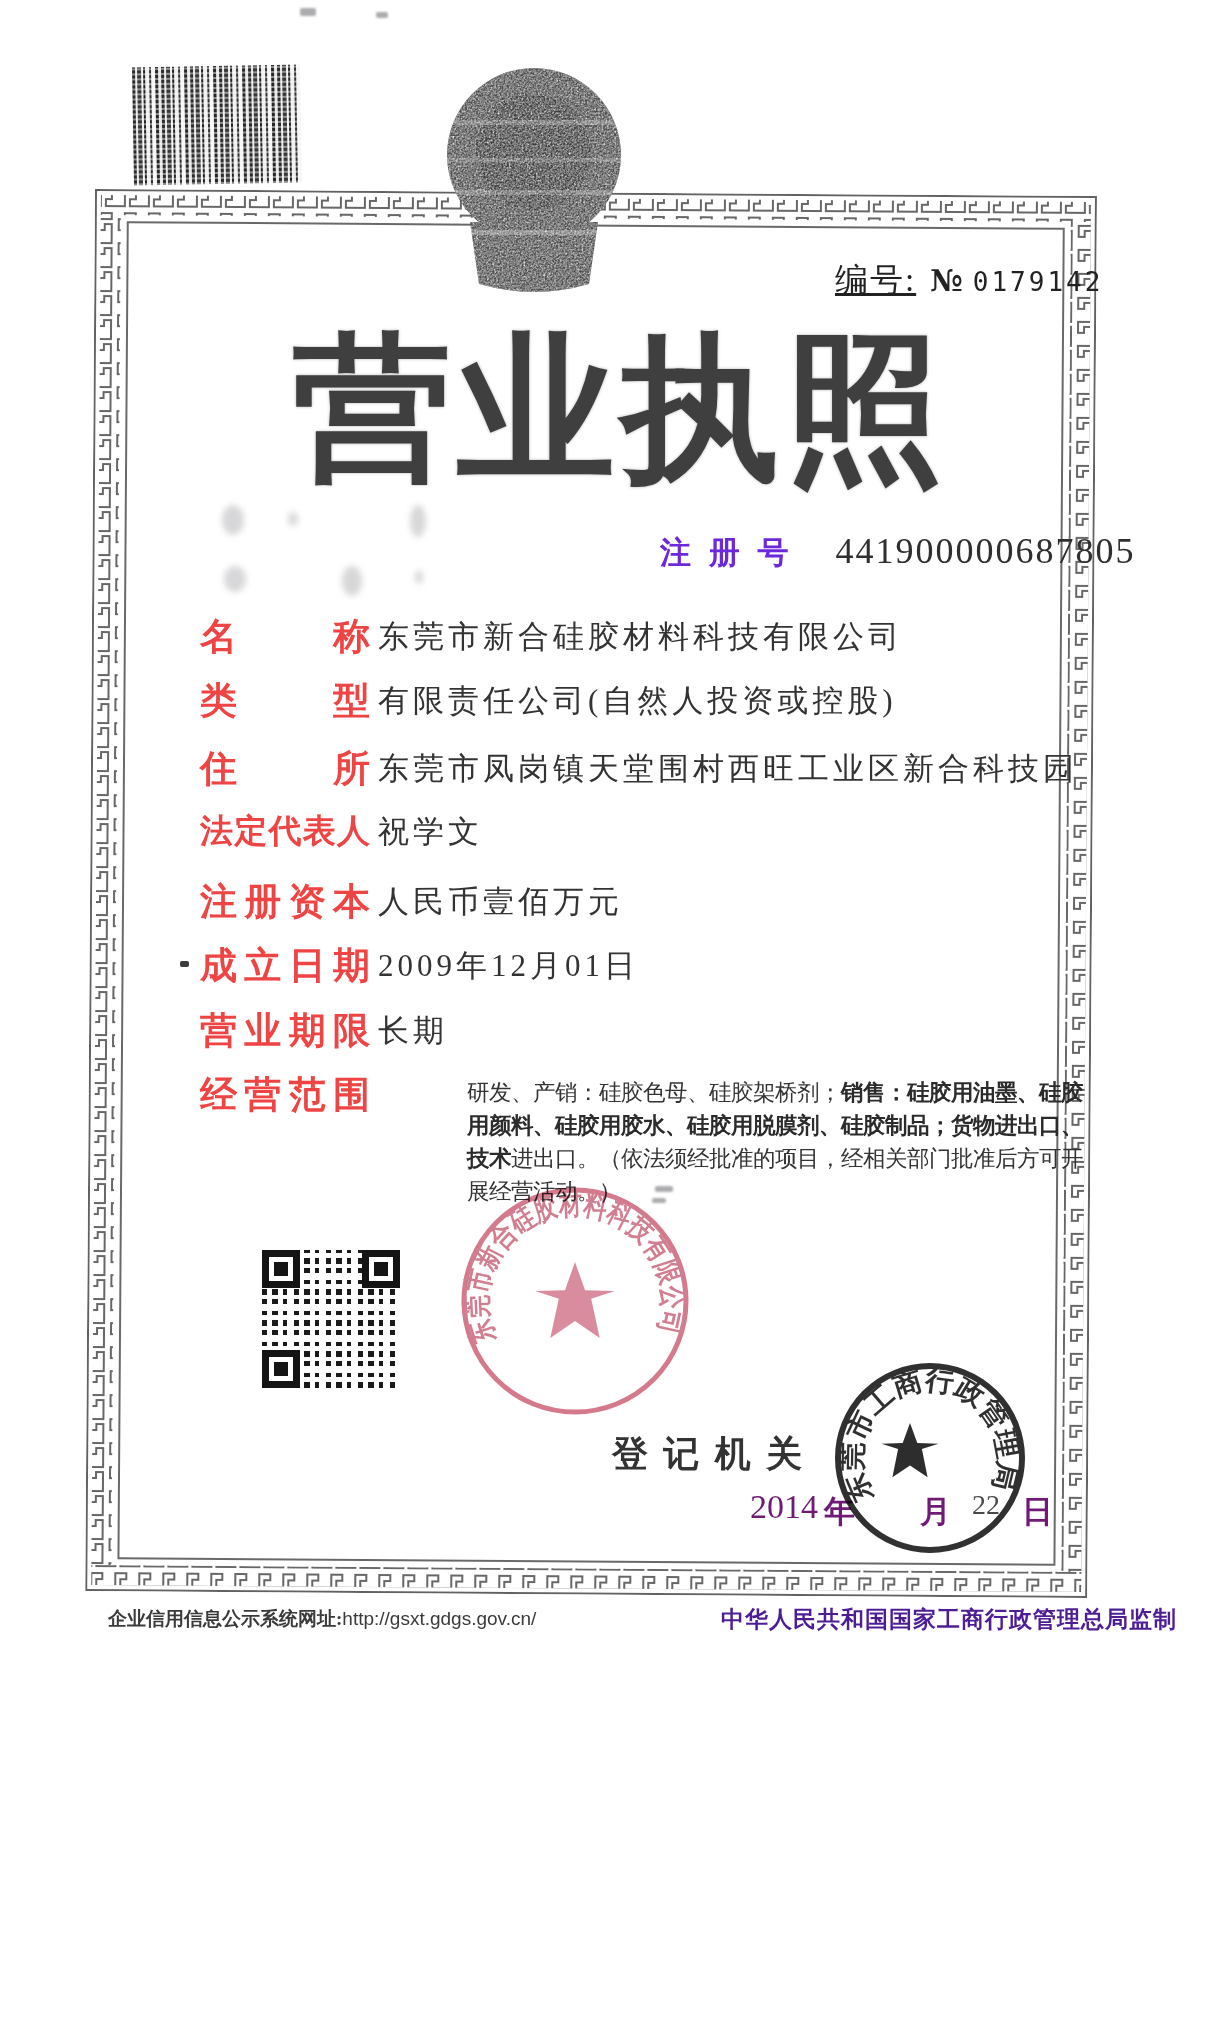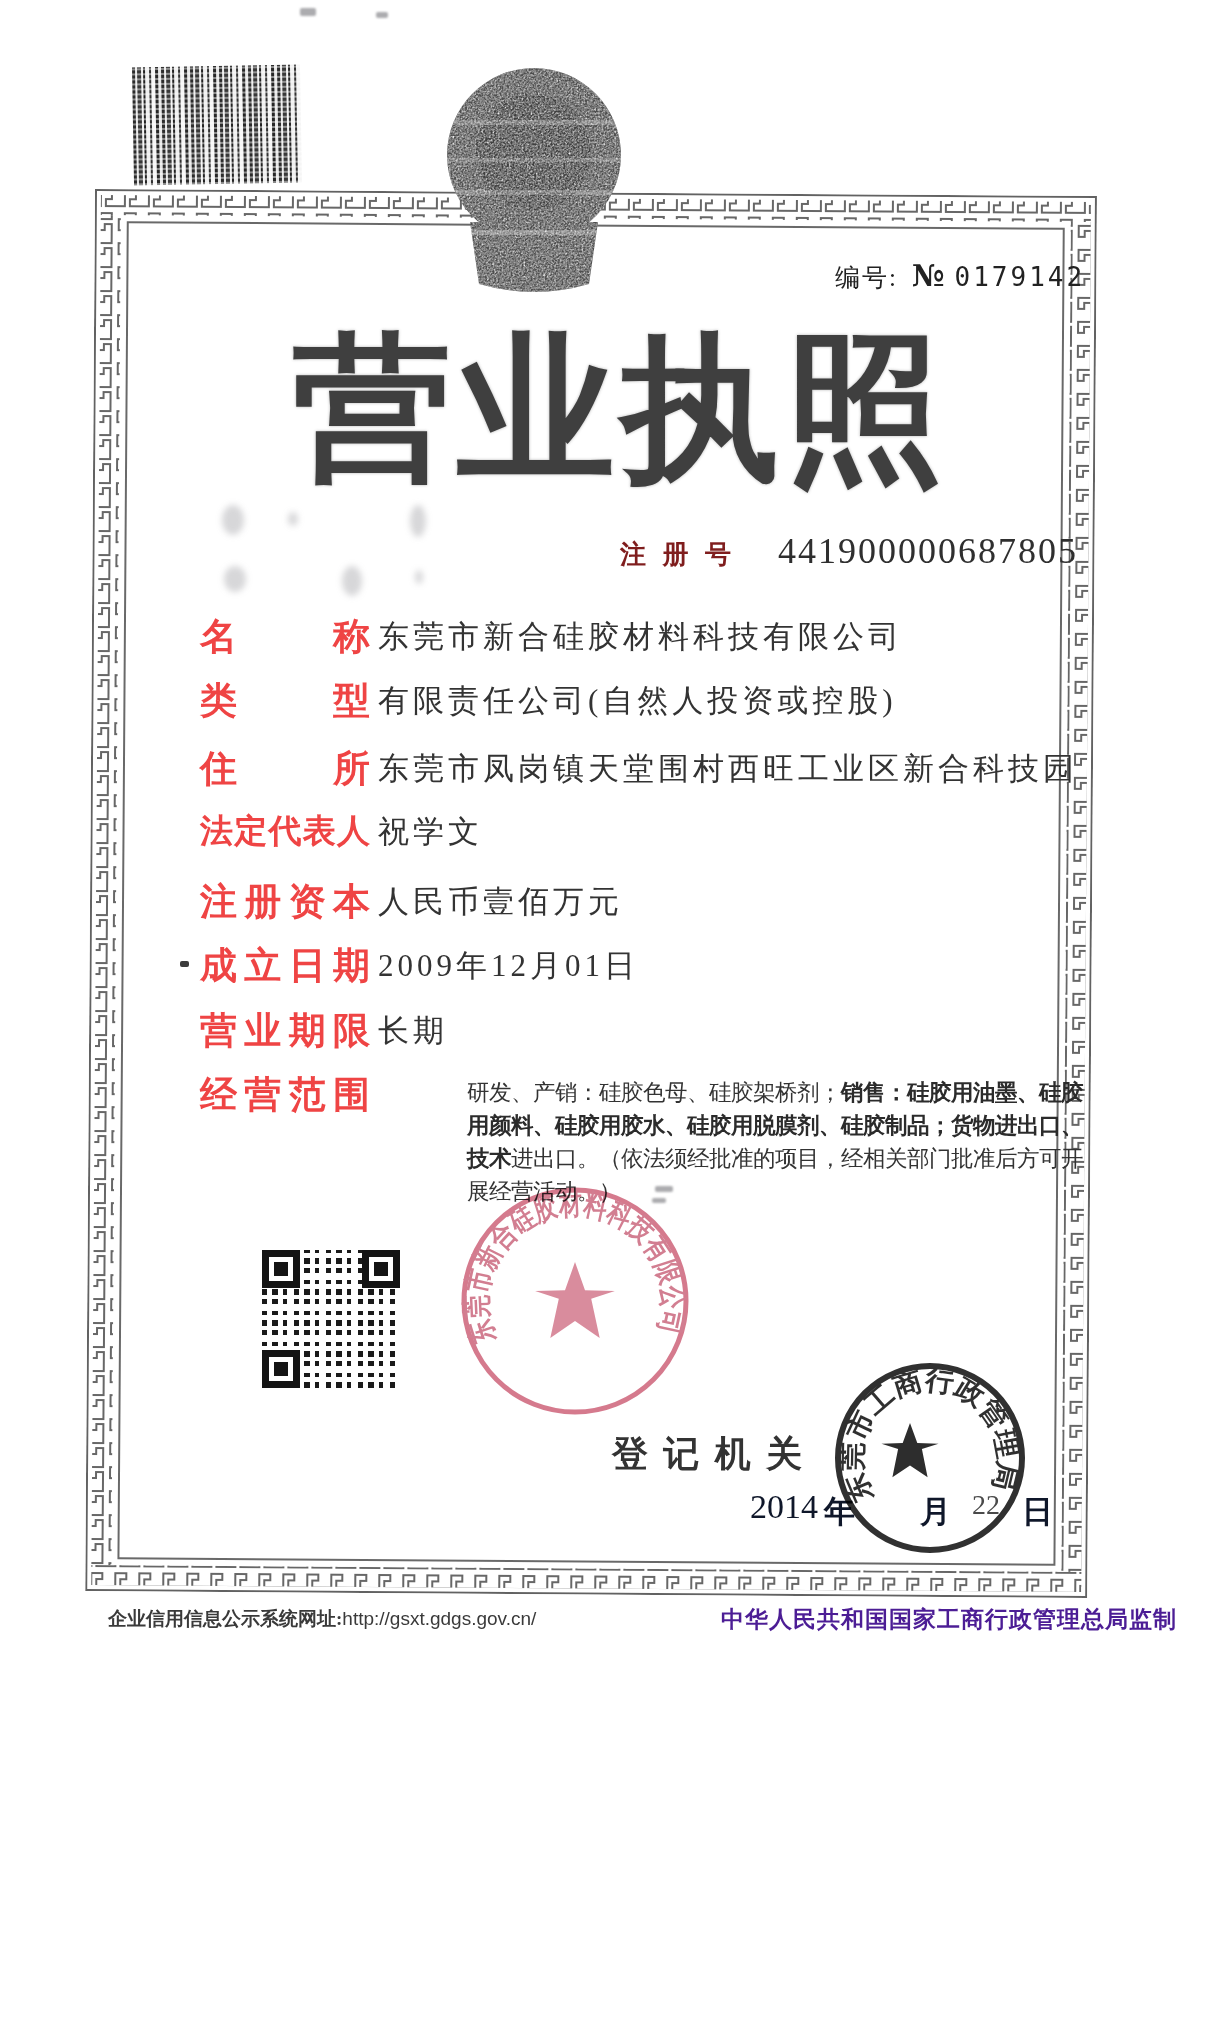--- a/index.html
+++ b/index.html
@@ -19,30 +19,30 @@
       repeating-linear-gradient(90deg,#1c1c1c 0 3px,#e8e8e8 3px 5px,#2a2a2a 5px 9px,#f2f2f2 9px 11px,
         #111 11px 13px,#ededed 13px 17px,#222 17px 19px,#f5f5f5 19px 23px,#161616 23px 26px,#e5e5e5 26px 29px);}
 
   
   .frame{position:absolute;left:95px;top:189px;z-index:1;opacity:.85;
          transform:rotate(0.4deg);transform-origin:0 0;}
   .emblem{position:absolute;left:442px;top:62px;z-index:2;filter:blur(.3px);}
 
   
   .serial{position:absolute;left:835px;top:258px;z-index:3;white-space:nowrap;color:#222;}
-  .serial .lab{font-size:25px;letter-spacing:2px;}
+  .serial .lab{font-size:33px;letter-spacing:2px;text-decoration:underline;}
   .serial .no{font-size:30px;font-weight:bold;font-family:"DejaVu Serif",serif;margin:0 10px 0 14px;}
   .serial .num{font-size:26px;font-family:"DejaVu Sans Mono",monospace;letter-spacing:3px;}
 
   .license-title{position:absolute;left:0;top:325px;width:1230px;text-align:center;z-index:3;
     font-size:158px;line-height:1.08;font-weight:800;color:#3f3f3f;letter-spacing:6px;padding-left:6px;
     text-shadow:0 0 3px rgba(80,80,80,.45);}
 
   .regrow{position:absolute;left:620px;top:530px;z-index:3;white-space:nowrap;}
-  .regrow .lab{font-size:26px;font-weight:600;color:#7f1d1d;letter-spacing:5px;}
+  .regrow .lab{font-size:31px;font-weight:600;color:#6d28d9;letter-spacing:5px;margin-left:40px;}
   .regrow .num{font-size:36px;color:#2f2f2f;letter-spacing:2px;margin-left:42px;}
 
   
   .row{position:absolute;left:200px;white-space:nowrap;z-index:3;}
   .row .lab{display:inline-block;width:170px;font-size:37px;font-weight:600;color:#ef4444;
             text-align:justify;text-align-last:justify;vertical-align:middle;}
   .row.fa .lab{font-size:33px;}
   .row .val{display:inline-block;margin-left:8px;font-size:31px;letter-spacing:4px;color:#333;vertical-align:middle;}
 
   .scope-text{position:absolute;left:467px;top:1076px;width:618px;z-index:3;
@@ -60,21 +60,21 @@
   .finder.tl{left:0;top:0}.finder.tr{right:0;top:0}.finder.bl{left:0;bottom:0}
 
   
   .company-seal{position:absolute;left:448px;top:1172px;z-index:5;mix-blend-mode:multiply;filter:blur(.4px);}
   .registrar-stamp{position:absolute;left:830px;top:1360px;z-index:6;mix-blend-mode:multiply;filter:blur(.3px);}
 
   .regorg{position:absolute;left:612px;top:1430px;z-index:4;}
   .regorg .lab{display:inline-block;width:190px;font-size:36px;font-weight:600;color:#333;
                text-align:justify;text-align-last:justify;}
 
-  .date-part{position:absolute;z-index:4;color:#0f172a;}
+  .date-part{position:absolute;z-index:4;color:#701a75;}
   .d-year{left:750px;top:1488px;font-size:34px;}
   .d-yu{left:824px;top:1491px;font-size:31px;font-weight:600;}
   .d-mu{left:920px;top:1491px;font-size:31px;font-weight:600;}
   .d-day{left:972px;top:1489px;font-size:28px;color:#4a4a4a;}
   .d-du{left:1022px;top:1491px;font-size:31px;font-weight:600;}
 
   
   .footer-left{position:absolute;left:108px;top:1606px;z-index:3;white-space:nowrap;color:#3a3a3a;}
   .footer-left .cjk{font-size:19px;font-weight:600;}
   .footer-left .url{font-size:19px;font-family:Liberation Sans, sans-serif;letter-spacing:0;}

